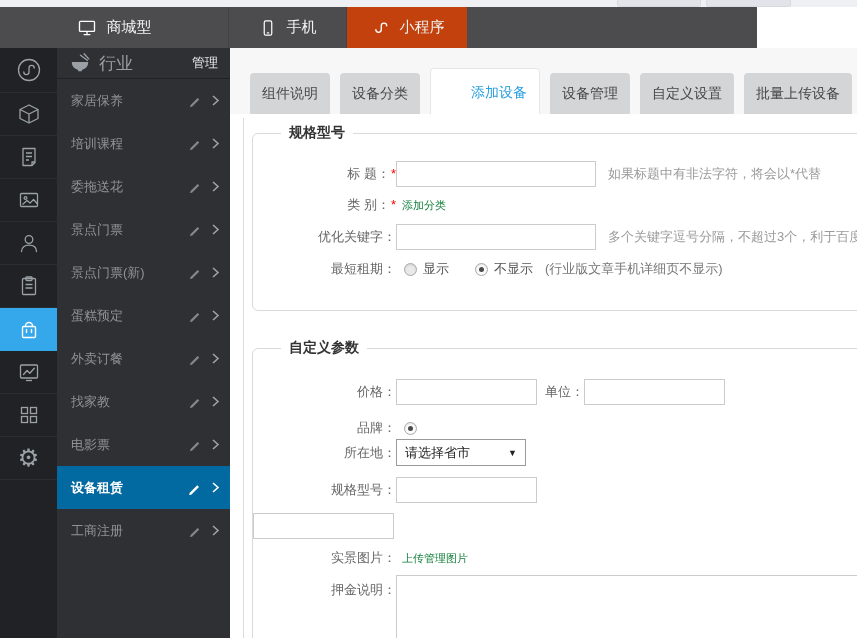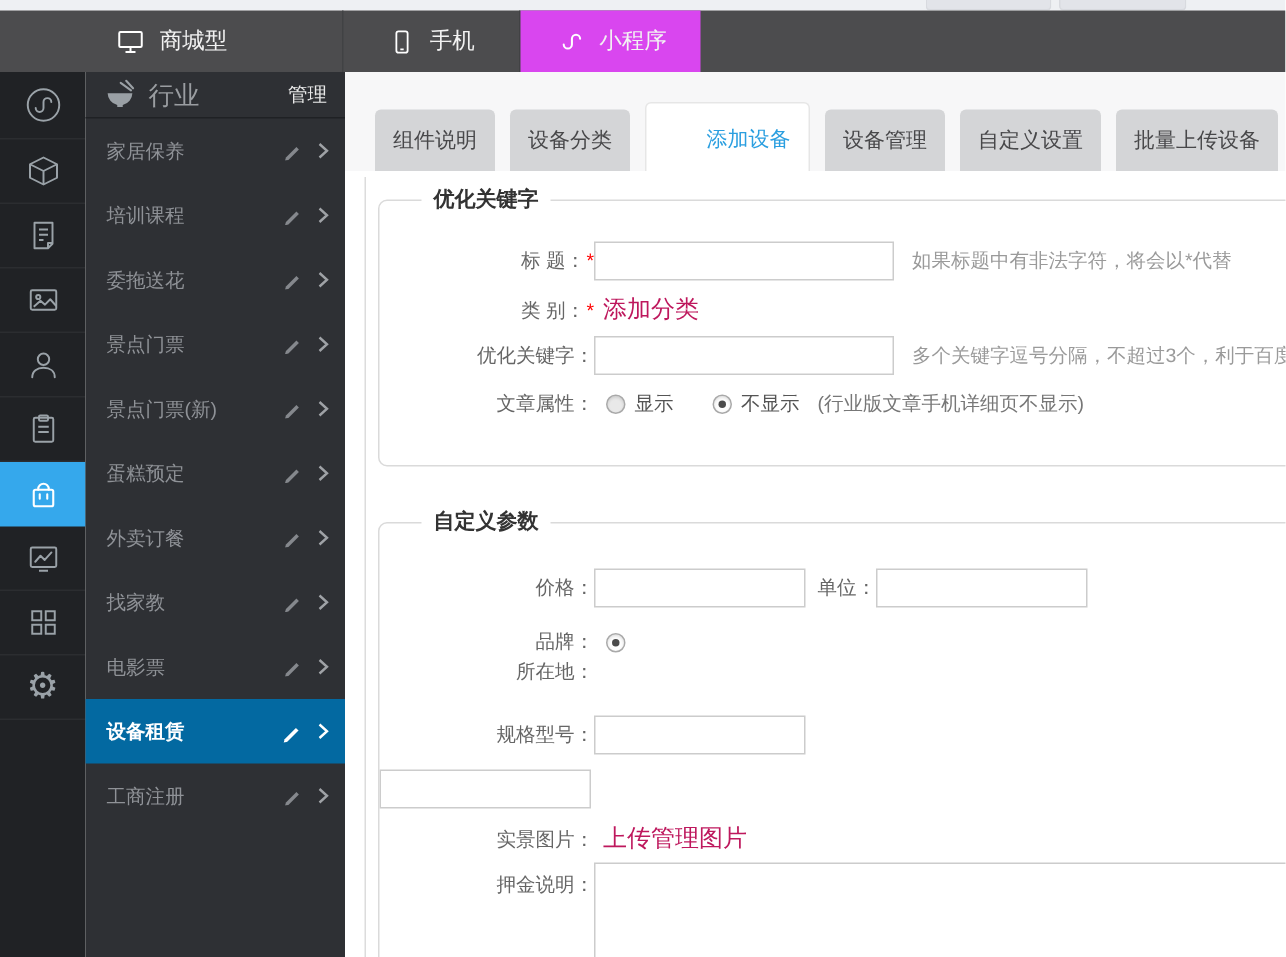--- a/index.html
+++ b/index.html
@@ -4,25 +4,25 @@
 <style>
   * { margin:0; padding:0; box-sizing:border-box; }
   body { font-family:"Liberation Sans","DejaVu Sans",sans-serif; background:#fff; }
   .app { position:relative; width:857px; height:638px; overflow:hidden; background:#fff; }
 
   
   .top-strip { position:absolute; top:0; left:0; width:857px; height:7px; background:#eef0f3; }
   .strip-stub { position:absolute; top:0; height:7px; background:#e2e4e9; border-radius:0 0 3px 3px; border:1px solid #d8dadf; border-top:none; }
 
   
-  .nav { position:absolute; top:7px; left:0; width:857px; height:41px; background:#4c4c4e; display:flex; }
+  .nav { position:absolute; top:7px; left:0; width:757px; height:41px; background:#4c4c4e; display:flex; }
   .nav-tab { display:flex; align-items:center; justify-content:center; gap:10px; color:#f2f2f2; font-size:15px; cursor:pointer; }
   .nav-tab.t0 { width:229px; border-right:1px solid #414244; }
   .nav-tab.t1 { width:118px; border-right:1px solid #414244; }
-  .nav-tab.t2 { width:120px; background:#d946ef; border:none; }
+  .nav-tab.t2 { width:120px; background:#c2410c; border:none; }
   .nav-icon svg { display:block; }
 
   
   .rail { position:absolute; top:48px; left:0; width:57px; height:590px; background:#202225; }
   .rail-cell { height:43px; display:flex; align-items:center; justify-content:center; border-bottom:1px solid rgba(255,255,255,0.05); cursor:pointer; }
   .rail-cell.first { height:45px; }
   .rail-cell.active { background:#35a8ec; border-bottom:none; }
   .rail-cell svg { display:block; }
   .gear-glyph { font-size:24px; color:#9aa2a8; line-height:1; }
 
@@ -54,21 +54,21 @@
   .fs-custom { top:300px; height:560px; }
   .legend { position:absolute; top:-10px; left:28px; background:#fff; padding:0 8px; font-size:14px; font-weight:bold; color:#333; }
 
   .row { position:absolute; left:0; display:flex; align-items:center; }
   .lbl { width:143px; text-align:right; color:#666; font-size:13px; flex:0 0 auto; }
   .star { color:#f00; font-size:13px; margin-left:1px; }
   .txt { width:200px; height:26px; border:1px solid #ccc; background:#fff; margin-left:0; outline:none; padding:0 6px; font-size:13px; }
   .txt.small { width:141px; }
   .hint { margin-left:12px; color:#9a9a9a; font-size:13px; white-space:nowrap; }
   .note { margin-left:12px; color:#777; font-size:13px; white-space:nowrap; }
-  .link { color:#be185d; font-size:16px; cursor:pointer; text-decoration:none; }
+  .link { color:#15803d; font-size:11px; cursor:pointer; text-decoration:none; }
 
   .radio { width:13px; height:13px; border:1px solid #a9a9a9; border-radius:50%; background:#e9e9e9; position:relative; flex:0 0 auto; cursor:pointer; box-shadow:inset 0 1px 2px rgba(0,0,0,.12); }
   .radio.checked { background:#fdfdfd; }
   .radio.checked::after { content:""; position:absolute; left:3px; top:3px; width:5px; height:5px; border-radius:50%; background:#4a4a4a; }
   .radio-lbl { margin:0 0 0 6px; color:#555; font-size:13px; }
 
   .select { width:130px; height:27px; border:1px solid #9a9a9a; background:#fff; display:flex; align-items:center; justify-content:space-between; padding:0 8px; cursor:pointer; }
   .select .sel-val { font-size:13px; color:#222; }
   .select .sel-arrow { font-size:9px; color:#222; }
 
@@ -366,41 +366,41 @@
       <span class="tab">组件说明</span>
       <span class="tab">设备分类</span>
       <span class="tab active">添加设备</span>
       <span class="tab">设备管理</span>
       <span class="tab">自定义设置</span>
       <span class="tab">批量上传设备</span>
       <span class="tab partial">展</span>
     </div>
 
     <div class="fieldset fs-basic">
-      <span class="legend">优化关键字</span>
+      <span class="legend">规格型号</span>
 
       <div class="row" style="top:27px; right:10px;">
         <span class="lbl"><span>标 题：</span><span class="star">*</span></span>
         <input class="txt" style="">
         <span class="hint">如果标题中有非法字符，将会以*代替</span>
       </div>
 
       <div class="row" style="top:62px; right:10px;">
         <span class="lbl"><span>类 别：</span><span class="star">*</span></span>
         <a class="link" style="margin-left:6px;">添加分类</a>
       </div>
 
       <div class="row" style="top:90px; right:10px;">
         <span class="lbl">优化关键字：</span>
         <input class="txt" style="">
         <span class="hint">多个关键字逗号分隔，不超过3个，利于百度搜索</span>
       </div>
 
       <div class="row" style="top:126px; right:10px;">
-        <span class="lbl">文章属性：</span>
+        <span class="lbl">最短租期：</span>
         <span class="radio" style="margin-left:8px;"></span>
         <span class="radio-lbl">显示</span>
         <span class="radio checked" style="margin-left:26px;"></span>
         <span class="radio-lbl">不显示</span>
         <span class="note">(行业版文章手机详细页不显示)</span>
       </div>
     </div>
 
     <div class="fieldset fs-custom">
       <span class="legend">自定义参数</span>
@@ -412,20 +412,24 @@
         <input class="txt small" style="">
       </div>
 
       <div class="row" style="top:70px; right:10px;">
         <span class="lbl">品牌：</span>
         <span class="radio checked" style="margin-left:8px;"></span>
       </div>
 
       <div class="row" style="top:90px; right:10px;">
         <span class="lbl">所在地：</span>
+        <span class="select">
+          <span class="sel-val">请选择省市</span>
+          <span class="sel-arrow">▼</span>
+        </span>
       </div>
 
       <div class="row" style="top:128px; right:10px;">
         <span class="lbl">规格型号：</span>
         <input class="txt small" style="">
       </div>
 
       <div class="row" style="top:164px; right:10px;">
         <input class="txt small" style="">
       </div>

